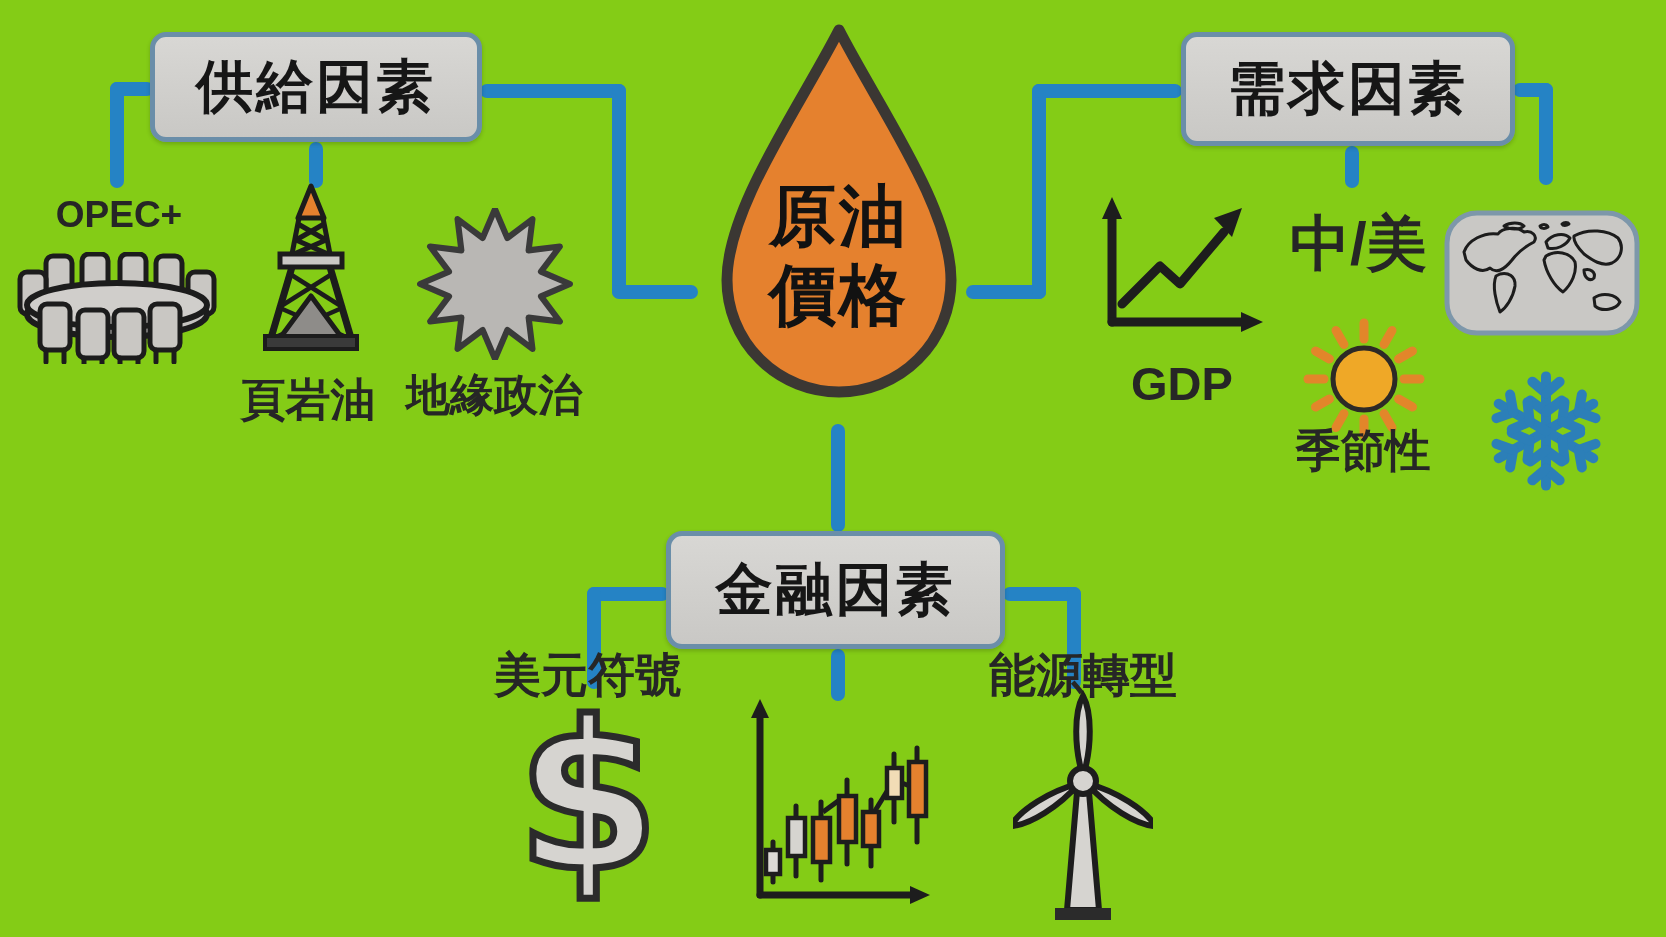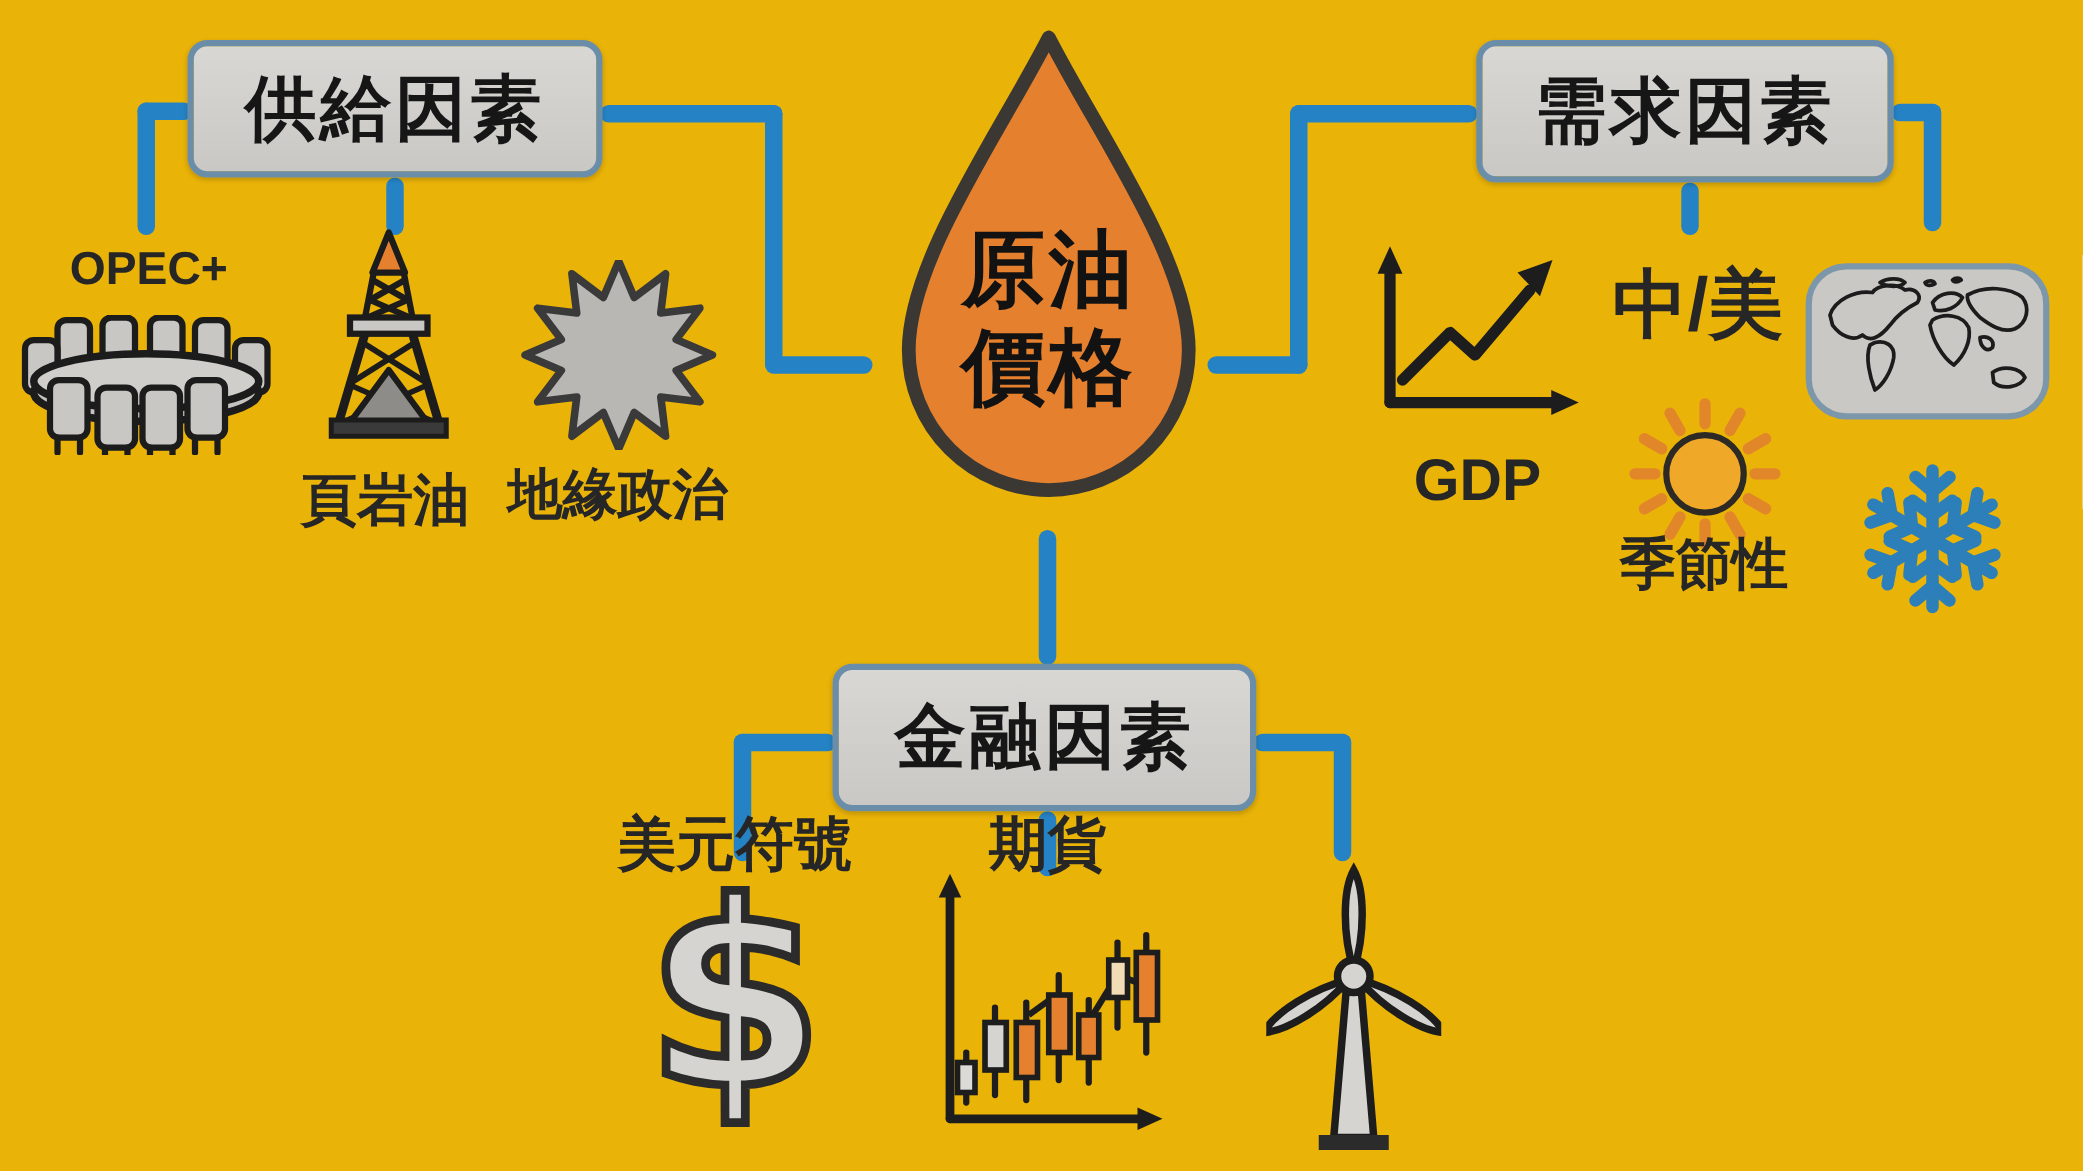--- a/index.html
+++ b/index.html
@@ -1,18 +1,18 @@
 <!DOCTYPE html>
 <html><head>
 <meta charset="utf-8">
 <style>
   html,body{margin:0;padding:0;background:#e8e6e3;}
   .canvas{
     position:relative;width:1666px;height:937px;overflow:hidden;
-    background:#eab308;
+    background:#84cc16;
     font-family:"Liberation Sans", sans-serif;
   }
   
   .conn{position:absolute;background:#2583c5;border-radius:7px;}
   
   .factor-box{
     position:absolute;display:flex;align-items:center;justify-content:center;
     background:linear-gradient(180deg,#d8d7d4 0%,#c9c8c5 100%);
     border:5px solid #6a8ea9;border-radius:16px;
     box-shadow:0 2px 4px rgba(0,0,0,0.18);
@@ -249,21 +249,20 @@
     </svg>
   </div>
 
   <div class="lbl" style="left:468px;top:644px;width:240px;font-size:47px;">美元符號</div>
   <div class="icon" style="left:496px;top:690px;">
     <svg width="185" height="235" viewBox="0 0 185 235">
       <text x="92" y="178" text-anchor="middle" font-family="DejaVu Sans, sans-serif" font-size="205" font-weight="bold" fill="#d6d4d0" stroke="#2b2b2b" stroke-width="7">$</text>
     </svg>
   </div>
 
-  <div class="lbl" style="left:763px;top:644px;width:150px;font-size:47px;">期貨</div>
   <div class="icon" style="left:740px;top:690px;">
     <svg width="200" height="230" viewBox="0 0 200 230">
       <g stroke="#1d1d1d" stroke-width="7" stroke-linecap="round" fill="none">
         <line x1="20" y1="205" x2="20" y2="24"></line>
         <line x1="20" y1="205" x2="176" y2="205"></line>
       </g>
       <polygon points="20,9 11,28 29,28" fill="#1d1d1d"></polygon>
       <polygon points="190,205 170,196 170,214" fill="#1d1d1d"></polygon>
       <g stroke="#1d1d1d" stroke-width="5" stroke-linecap="round">
         <line x1="33" y1="152" x2="33" y2="192"></line>
@@ -284,20 +283,21 @@
         <rect x="48" y="128" width="17" height="38" fill="#d6d4d0"></rect>
         <rect x="73" y="128" width="17" height="44" fill="#e5812e"></rect>
         <rect x="99" y="106" width="17" height="46" fill="#e5812e"></rect>
         <rect x="123" y="122" width="16" height="34" fill="#e5812e"></rect>
         <rect x="147" y="78" width="15" height="30" fill="#f2dcb6"></rect>
         <rect x="169" y="72" width="17" height="54" fill="#e5812e"></rect>
       </g>
     </svg>
   </div>
 
+  <div class="lbl" style="left:978px;top:644px;width:210px;font-size:47px;">能源轉型</div>
   <div class="icon" style="left:1013px;top:684px;">
     <svg width="140" height="248" viewBox="0 0 140 248">
       <polygon points="64,108 76,108 86,226 54,226" fill="#d6d4d0" stroke="#1d1d1d" stroke-width="6" stroke-linejoin="round"></polygon>
       <rect x="42" y="224" width="56" height="12" fill="#2b2b2b"></rect>
       <path d="M70,92 C61,64 61,28 70,12 C79,28 79,64 70,92 Z" fill="#d6d4d0" stroke="#1d1d1d" stroke-width="6"></path>
       <path d="M70,92 C61,64 61,28 70,12 C79,28 79,64 70,92 Z" fill="#d6d4d0" stroke="#1d1d1d" stroke-width="6" transform="rotate(122 70 97)"></path>
       <path d="M70,92 C61,64 61,28 70,12 C79,28 79,64 70,92 Z" fill="#d6d4d0" stroke="#1d1d1d" stroke-width="6" transform="rotate(-122 70 97)"></path>
       <circle cx="70" cy="97" r="13" fill="#d6d4d0" stroke="#1d1d1d" stroke-width="6"></circle>
     </svg>
   </div>

